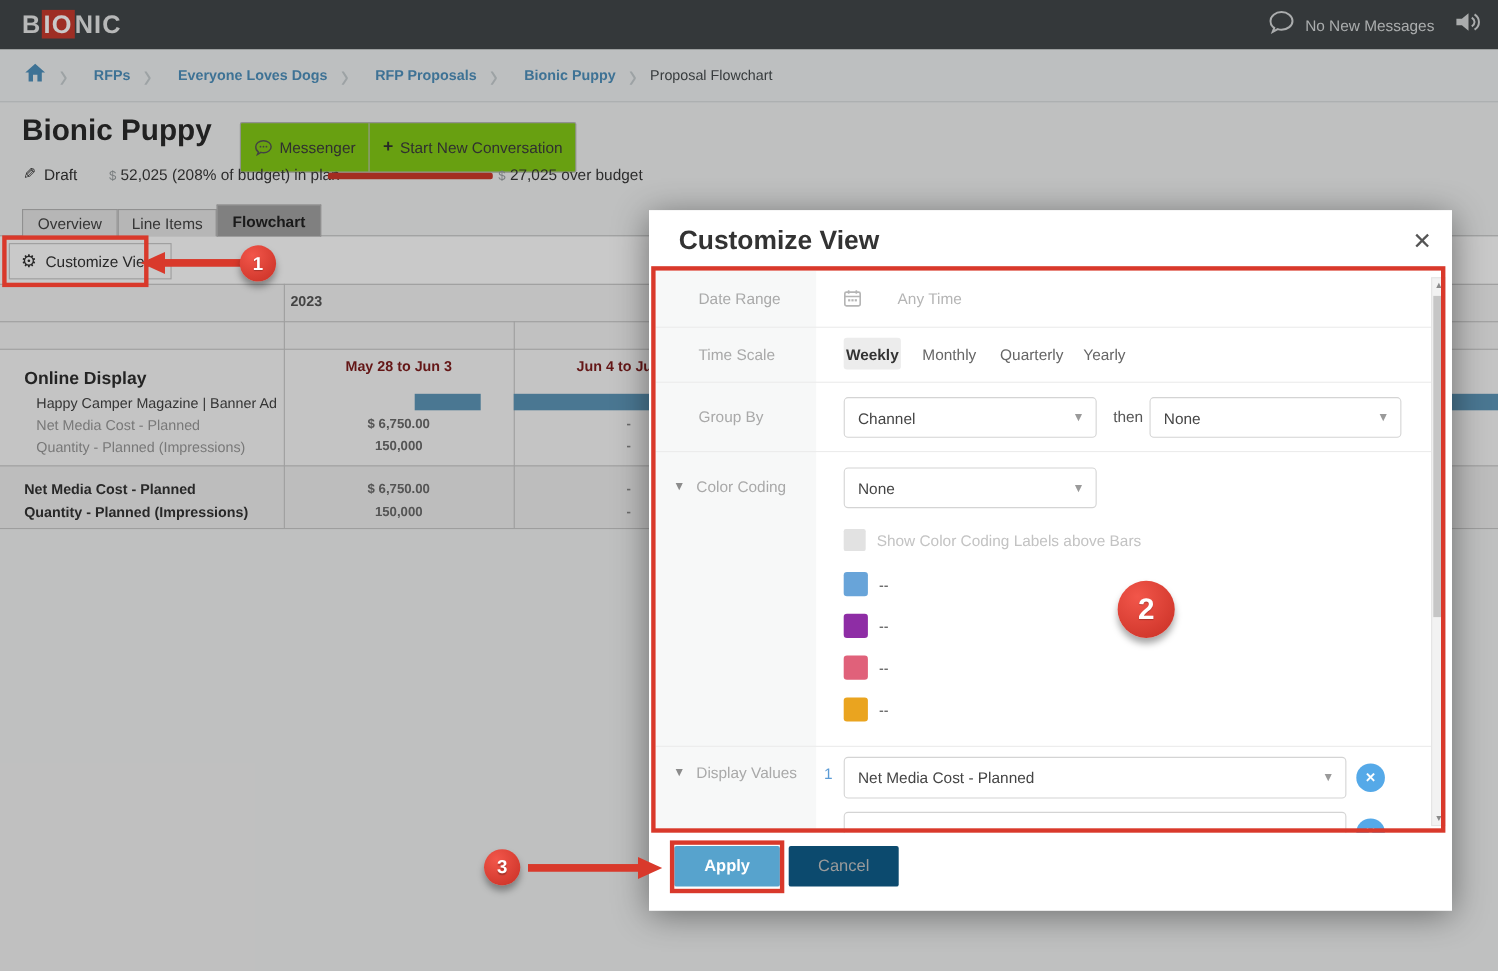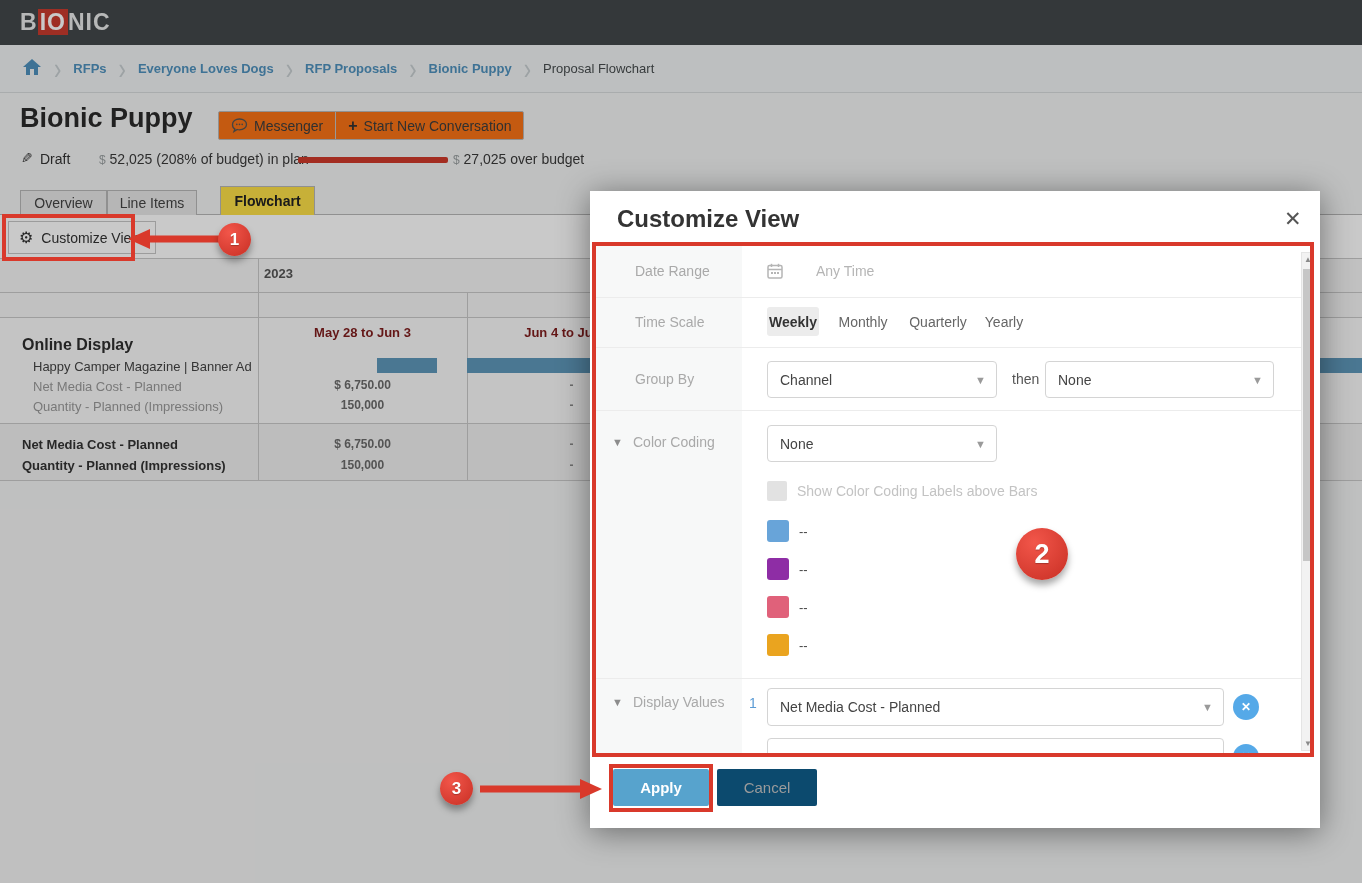--- a/index.html
+++ b/index.html
@@ -10,40 +10,40 @@
   .page { position:absolute; inset:0; z-index:1; }
 
   .topnav { position:absolute; left:0; top:0; width:1362px; height:45px; background:#43484a; color:#d8dbdc; }
   .logo { position:absolute; left:20px; top:9px; font-size:23px; font-weight:bold; color:#e8eaea; letter-spacing:1px; }
   .logo .hl { background:#c93b2e; color:#fff; padding:0 2px; }
   .nav-right { position:absolute; right:14px; top:0; height:45px; display:flex; align-items:center; gap:10px; }
   .nav-msg-label { font-size:14px; color:#d8dbdc; }
 
   .breadcrumb { position:absolute; left:0; top:45px; width:1362px; height:48px; background:#f0f3f4; border-bottom:1px solid #d7dbdc; display:flex; align-items:center; padding-left:22px; }
   .crumb-sep { color:#c7ced1; font-size:22px; margin:0 12px; font-weight:normal; transform:scaleY(1.4); }
-  .crumb-link { color:#4f91bd; font-size:13px; font-weight:bold; text-decoration:none; }
+  .crumb-link { color:#4f91bd; font-size:13px; font-weight:bold; text-decoration:none;margin-left:12px; }
   .crumb-current { color:#474c4e; font-size:13px; }
 
   .page-title { position:absolute; left:20px; top:103px; font-size:27px; font-weight:bold; color:#2b2b2b; }
-  .btn-group { position:absolute; left:218px; top:111px; height:29px; display:flex; border:1px solid #b9b9b9; background:#f97316; border-radius:2px; }
+  .btn-group { position:absolute; left:218px; top:111px; height:46px; display:flex; border:1px solid #b9b9b9; background:#84cc16; border-radius:2px; }
   .btn-seg { display:flex; align-items:center; gap:6px; padding:0 12px; font-size:14px; color:#3d3d3d; }
   .btn-seg + .btn-seg { border-left:1px solid #c2c2c2; }
   .plus-glyph { font-weight:bold; font-size:16px; color:#333; }
 
   .status-row { position:absolute; left:0; top:149px; width:700px; height:22px; font-size:14px; color:#333; }
   .pencil { position:absolute; left:21px; top:1px; font-size:14px; color:#333; transform:scaleX(-1); }
   .draft-label { position:absolute; left:40px; top:2px; }
   .dollar { color:#9aa0a2; font-size:12px; }
   .inplan { position:absolute; left:99px; top:2px; color:#3a3a3a; }
   .budget-bar { position:absolute; left:298px; top:8px; width:150px; height:6px; border-radius:2px; }
   .overbudget { position:absolute; left:453px; top:2px; color:#3a3a3a; }
 
   .tabbar-line { position:absolute; left:0; top:214px; width:1362px; height:1px; background:#b7b7b7; }
   .tab { position:absolute; top:190px; height:25px; background:#e7e7e7; border:1px solid #b7b7b7; border-bottom:none; font-size:14px; color:#444; display:flex; align-items:center; justify-content:center; }
-  .tab.active { top:186px; height:29px; background:#fde047; font-weight:bold; color:#222; z-index:2;margin-left:23px; }
+  .tab.active { top:186px; height:29px; background:#a3a3a3; font-weight:bold; color:#222; z-index:2; }
   .toolbar-row { position:absolute; left:0; top:215px; width:1362px; height:43px; background:#fff; }
   .customize-btn { position:absolute; left:8px; top:221px; height:33px; padding:0 14px 0 10px; border:1px solid #c6c6c6; background:#fff; display:flex; align-items:center; gap:8px; font-size:14px; color:#333; }
   .gear { font-size:16px; color:#333; }
 
   
   .band-head   { position:absolute; left:0; top:258px; width:1362px; height:59px; background:#f5f5f5; }
   .band-group  { position:absolute; left:0; top:317px; width:1362px; height:106px; background:#f9f9f9; }
   .band-sum    { position:absolute; left:0; top:423px; width:1362px; height:57px; background:#f0f0f0; }
   .hline { position:absolute; left:0; width:1362px; height:1px; background:#c9c9c9; }
   .vline { position:absolute; width:1px; background:#c9c9c9; }
@@ -95,20 +95,35 @@
   .badge { border-radius:50%; background:radial-gradient(circle at 35% 28%, #f2564a, #c82f24); color:#fff; font-weight:bold; display:flex; align-items:center; justify-content:center; box-shadow:0 5px 7px rgba(0,0,0,0.35); text-shadow:0 1px 1px rgba(0,0,0,0.25); }
   svg.arrow-svg { overflow:visible; }
 </style>
 </head>
 <body>
 
 <div class="page">
 
   <div class="topnav">
     <div class="logo"><span>B</span><span class="hl">IO</span><span>NIC</span></div>
+    <div class="nav-right">
+      <span>
+        <svg width="24" height="22" viewBox="0 0 24 22">
+            <path d="M12 2c5.5 0 10 3.6 10 8s-4.5 8-10 8c-1.2 0-2.4-.2-3.4-.5L4 20l1.4-3.6C3.3 15 2 12.6 2 10c0-4.4 4.5-8 10-8z" fill="none" stroke="#d8dbdc" stroke-width="1.8"></path>
+          </svg>
+      </span>
+      <span class="nav-msg-label">No New Messages</span>
+      <span style="margin-left:8px;">
+        <svg width="26" height="24" viewBox="0 0 26 24">
+            <polygon points="2,9 7,9 13,4 13,20 7,15 2,15" fill="#d8dbdc"></polygon>
+            <path d="M16 8c1.5 1 2.5 2.4 2.5 4s-1 3-2.5 4" fill="none" stroke="#d8dbdc" stroke-width="1.8"></path>
+            <path d="M18.5 5c2.5 1.6 4 4.1 4 7s-1.5 5.4-4 7" fill="none" stroke="#d8dbdc" stroke-width="1.8"></path>
+          </svg>
+      </span>
+    </div>
   </div>
 
   <div class="breadcrumb">
     <span>
       <svg width="20" height="18" viewBox="0 0 20 18">
           <path d="M10 1 L19 9 16 9 16 17 12 17 12 11 8 11 8 17 4 17 4 9 1 9 Z" fill="#4f91bd"></path>
         </svg>
     </span>
     <span class="crumb-sep">›</span>
     <a class="crumb-link">RFPs</a>

